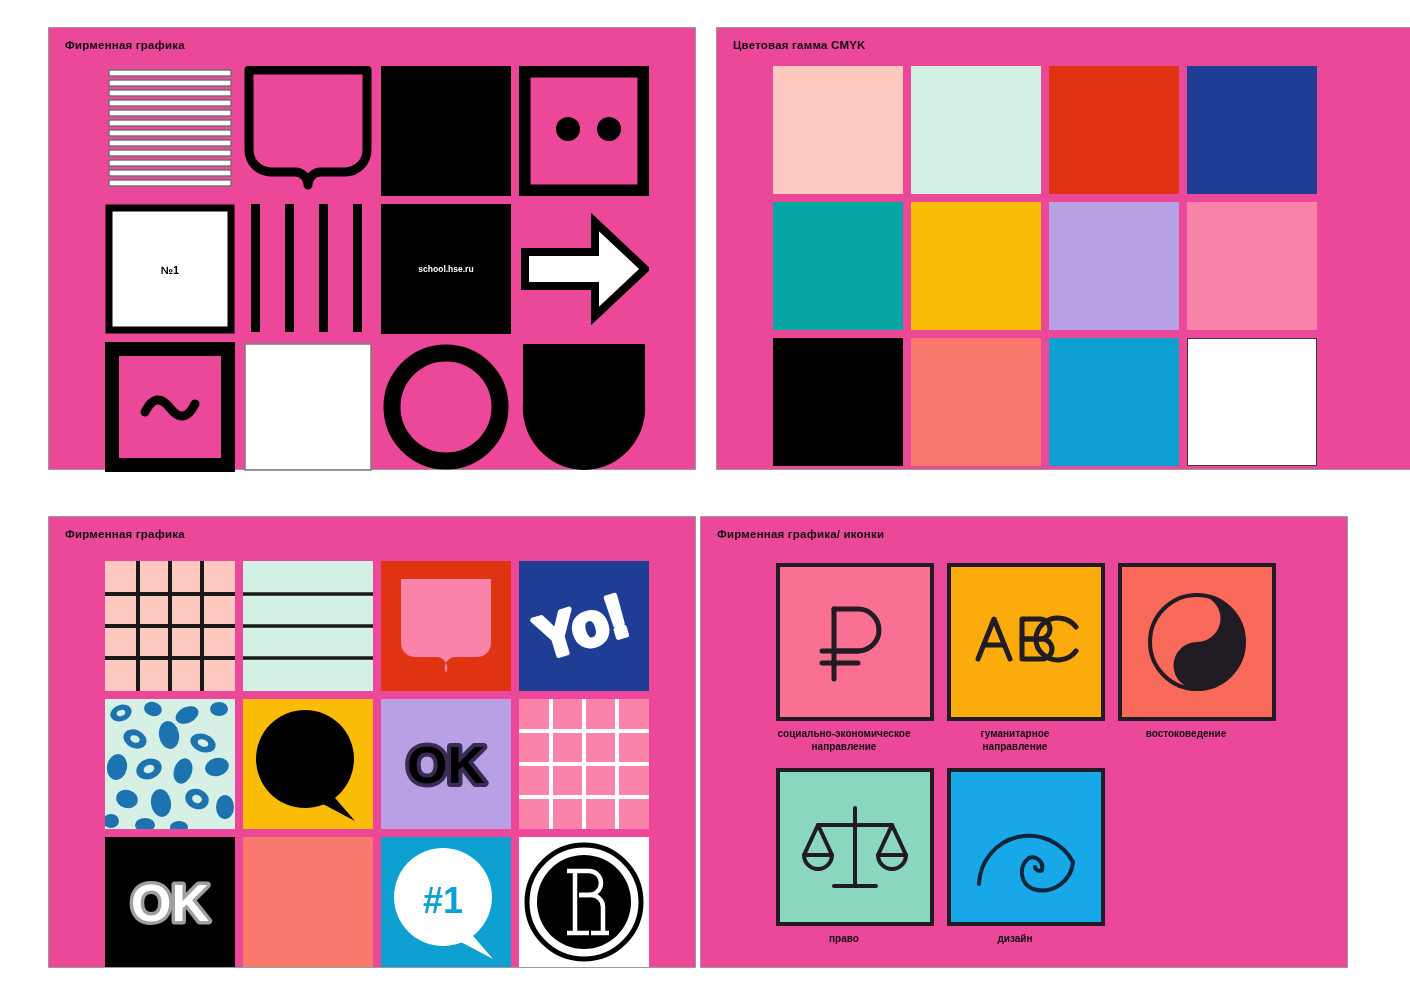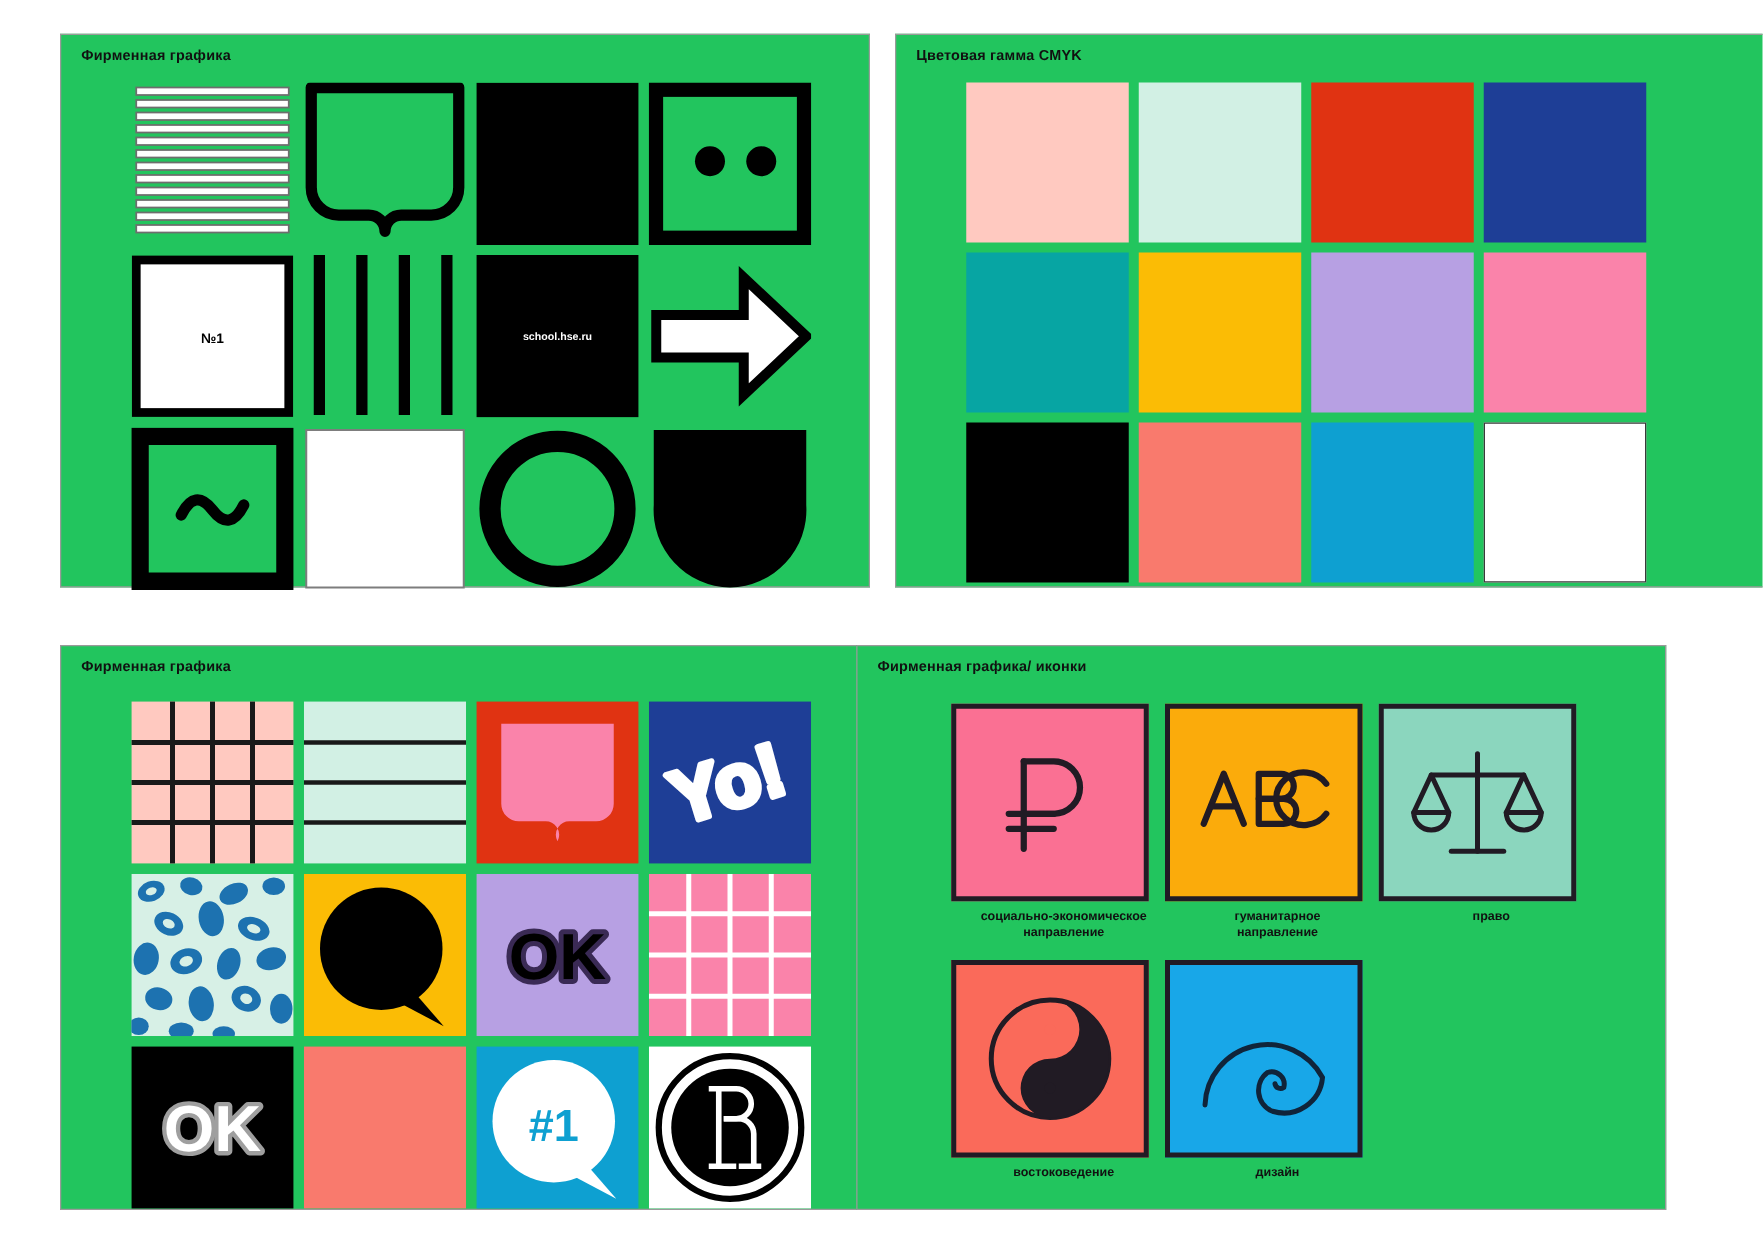--- a/index.html
+++ b/index.html
@@ -7,28 +7,28 @@
     width:1410px;height:995px;
     background:#ffffff;
     font-family:"Liberation Sans","DejaVu Sans",sans-serif;
     overflow:hidden;
   }
   .page{position:relative;width:1410px;height:995px;}
 
   
   .panel{
     position:absolute;
-    background:#22c55e;
+    background:#ec4899;
     border:1px solid #9a9a9a;
     box-sizing:border-box;
   }
   #panel-0{left:48px;  top:27px;  width:648px; height:443px;}
   #panel-1{left:716px; top:27px;  width:760px; height:443px;}
   #panel-2{left:48px;  top:516px; width:648px; height:452px;}
-  #panel-3{left:685px; top:516px; width:648px; height:452px;}
+  #panel-3{left:700px; top:516px; width:648px; height:452px;}
 
   .panel-title{
     position:absolute;left:16px;top:11px;
     font-size:11.5px;font-weight:bold;color:#111;
     letter-spacing:.2px;white-space:nowrap;
   }
 
   
   .tilegrid{
     position:absolute;
@@ -49,21 +49,21 @@
   .swatch.bordered{border:1px solid #3a3a3a;}
 
   
   .icongrid{
     position:absolute;left:75px;top:46px;
     display:grid;
     grid-template-columns:repeat(3,158px);
     grid-template-rows:repeat(2,198px);
     column-gap:13px;row-gap:7px;
   }
-  .iconcell{display:flex;flex-direction:column;align-items:flex-start;}
+  .iconcell{display:flex;flex-direction:column;align-items:flex-end;}
   .iconbox{
     width:158px;height:158px;
     border:4px solid #211b24;
     box-sizing:border-box;
     display:flex;align-items:center;justify-content:center;
   }
   .iconbox svg{display:block;}
   .iconlabel{
     margin-top:7px;
     font-size:10px;font-weight:bold;color:#111;
@@ -369,49 +369,49 @@
               <path d="M56 32 H74 a10 10 0 0 1 0 20 H56 Z"></path>
               <path d="M56 52 H76 a10 10 0 0 1 0 20 H56 Z"></path>
               <path d="M110 40 a22 21 0 1 0 0 24"></path>
             </g>
           </svg>
         </div>
         <div class="iconlabel">гуманитарное<br>направление</div>
       </div>
 
       <div class="iconcell">
+        <div class="iconbox" style="background:#FA6A5A">
+          <svg width="110" height="110" viewBox="0 0 110 110">
+            <circle cx="55" cy="55" r="47" fill="#FA6A5A" stroke="#211b24" stroke-width="4"></circle>
+            <path d="M55 8 a47 47 0 0 1 0 94 a23.5 23.5 0 0 1 0 -47 a23.5 23.5 0 0 0 0 -47 Z" fill="#211b24"></path>
+            <circle cx="55" cy="31.5" r="4.5" fill="#FA6A5A"></circle>
+            <circle cx="55" cy="78.5" r="4.5" fill="#211b24"></circle>
+          </svg>
+        </div>
+        <div class="iconlabel">востоковедение</div>
+      </div>
+
+      <div class="iconcell">
         <div class="iconbox" style="background:#8BD6BE">
           <svg width="110" height="110" viewBox="0 0 110 110">
             <g fill="none" stroke="#211b24" stroke-width="4" stroke-linecap="round" stroke-linejoin="round">
               <line x1="55" y1="16" x2="55" y2="94"></line>
               <line x1="18" y1="33" x2="92" y2="33"></line>
               <line x1="34" y1="94" x2="76" y2="94"></line>
               <path d="M18 33 L4 63 H32 Z"></path>
                 <path d="M92 33 L78 63 H106 Z"></path>
               <path d="M4 63 a14 14 0 0 0 28 0"></path>
                 <path d="M78 63 a14 14 0 0 0 28 0"></path>
             </g>
           </svg>
         </div>
         <div class="iconlabel">право</div>
       </div>
 
       <div class="iconcell">
-        <div class="iconbox" style="background:#FA6A5A">
-          <svg width="110" height="110" viewBox="0 0 110 110">
-            <circle cx="55" cy="55" r="47" fill="#FA6A5A" stroke="#211b24" stroke-width="4"></circle>
-            <path d="M55 8 a47 47 0 0 1 0 94 a23.5 23.5 0 0 1 0 -47 a23.5 23.5 0 0 0 0 -47 Z" fill="#211b24"></path>
-            <circle cx="55" cy="31.5" r="4.5" fill="#FA6A5A"></circle>
-            <circle cx="55" cy="78.5" r="4.5" fill="#211b24"></circle>
-          </svg>
-        </div>
-        <div class="iconlabel">востоковедение</div>
-      </div>
-
-      <div class="iconcell">
         <div class="iconbox" style="background:#18A7E8">
           <svg width="110" height="110" viewBox="0 0 110 110">
             <path d="M8 92 a50 50 0 0 1 94 -22 a31 31 0 0 1 -40 27 a18 18 0 0 1 -4 -31 a10 10 0 0 1 13 12 a4.5 4.5 0 0 1 -7 -3" fill="none" stroke="#10243a" stroke-width="4" stroke-linecap="round"></path>
           </svg>
         </div>
         <div class="iconlabel">дизайн</div>
       </div>
 
     </div>
   </div>

